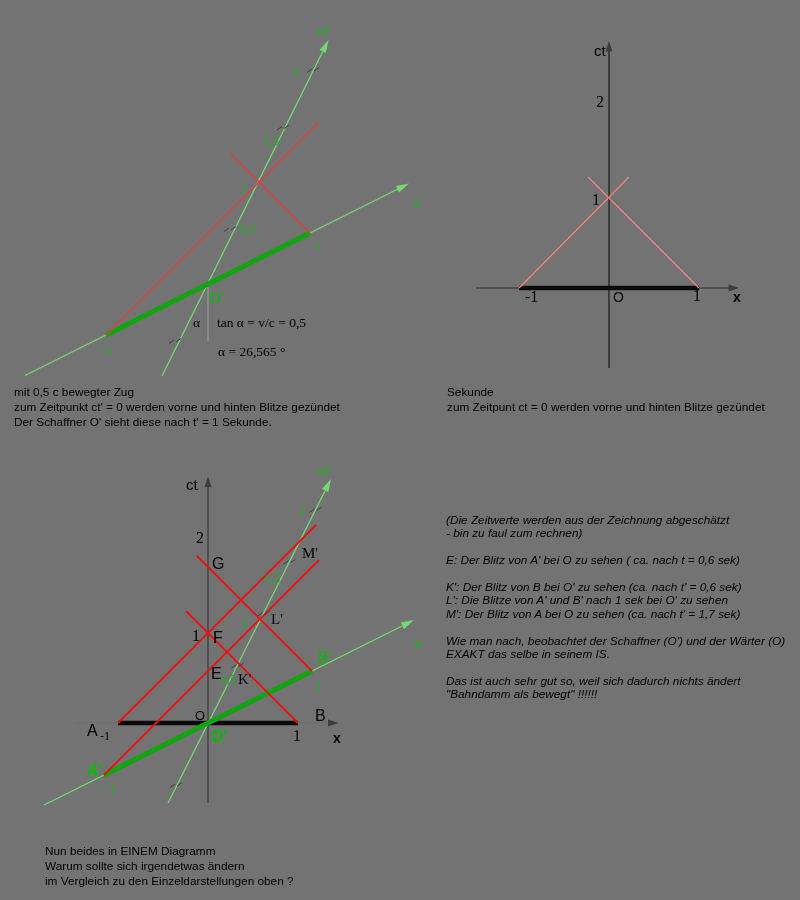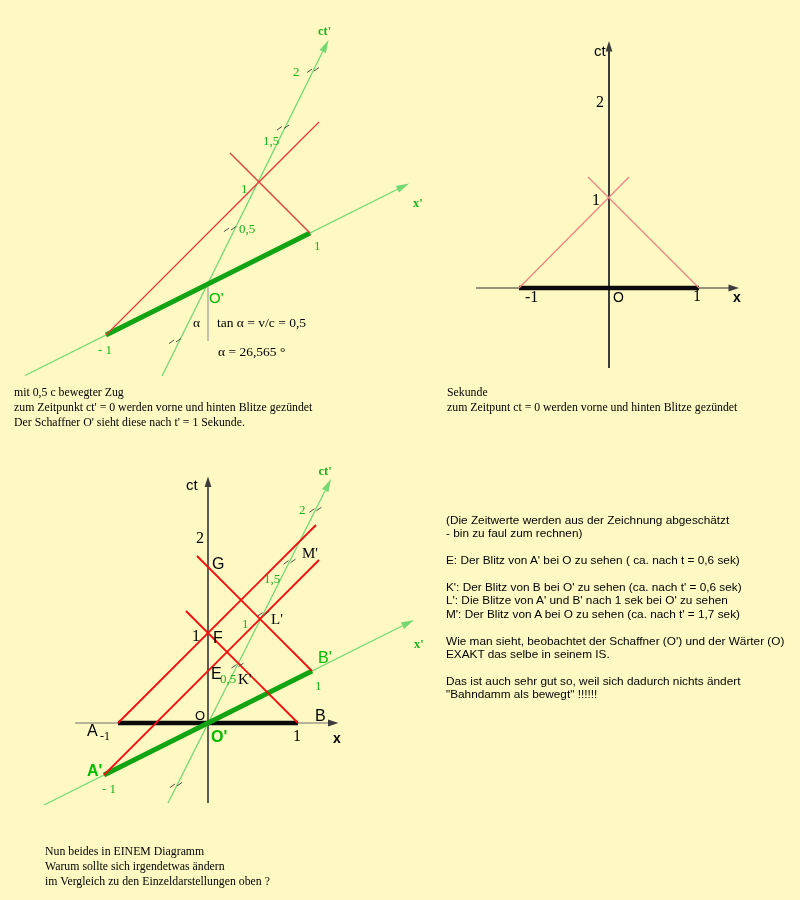--- a/index.html
+++ b/index.html
@@ -1,16 +1,16 @@
 <!DOCTYPE html>
 <html><head>
 <meta charset="utf-8">
 <style>
   html,body{margin:0;padding:0;background:#fff;}
-  .stage{position:relative;width:800px;height:900px;background:#fef9c3;overflow:hidden;
+  .stage{position:relative;width:800px;height:900px;background:#737373;overflow:hidden;
          font-family:"Liberation Sans",sans-serif;color:#000;}
   .stage svg{position:absolute;left:0;top:0;}
 
   
   text{fill:#000;}
   .tn{font-family:"Liberation Sans",sans-serif;}
   .ts{font-family:"Liberation Serif",serif;}
   .b{font-weight:bold;}
   .g{fill:#1cb21c;}
   .g2{fill:#00bd00;}
@@ -26,23 +26,23 @@
   .ax-d2x{stroke:#2f2f2f;stroke-width:1.2;}
   .ax-d3ct{stroke:#4c4c4c;stroke-width:1.8;}
   .ax-d3x{stroke:#6e6e6e;stroke-width:1.2;}
   .axf-dk{fill:#3c3c3c;stroke:none;}
   .bbar{stroke:#0a0a0a;stroke-width:4.6;}
   .grayln{stroke:#9a9a9a;stroke-width:1.2;}
   .dsh{stroke:#3a3a3a;stroke-width:0.9;fill:none;}
 
   
   .cap{position:absolute;font-size:11.8px;line-height:15px;}
-  .cap div{height:15px;white-space:pre;font-family:Liberation Serif, serif;}
+  .cap div{height:15px;white-space:pre;}
   .notes{position:absolute;font-size:11.8px;line-height:13.4px;}
-  .notes div{height:13.4px;white-space:pre;}
+  .notes div{height:13.4px;white-space:pre;font-style:italic;}
 </style>
 </head>
 <body>
 
 <div class="stage">
 
 <svg width="800" height="900" viewBox="0 0 800 900">
 
   <g>
     <line class="gln" x1="25" y1="375.5" x2="399" y2="188.5"></line>
@@ -170,20 +170,20 @@
 <div class="notes" style="left:446px;top:514px">
   <div>(Die Zeitwerte werden aus der Zeichnung abgeschätzt</div>
   <div>- bin zu faul zum rechnen)</div>
   <div></div>
   <div>E: Der Blitz von A' bei O zu sehen ( ca. nach t = 0,6 sek)</div>
   <div></div>
   <div>K': Der Blitz von B bei O' zu sehen (ca. nach t' = 0,6 sek)</div>
   <div>L': Die Blitze von A' und B' nach 1 sek bei O' zu sehen</div>
   <div>M': Der Blitz von A bei O zu sehen (ca. nach t' = 1,7 sek)</div>
   <div></div>
-  <div>Wie man sieht, beobachtet der Schaffner (O') und der Wärter (O)</div>
+  <div>Wie man nach, beobachtet der Schaffner (O') und der Wärter (O)</div>
   <div>EXAKT das selbe in seinem IS.</div>
   <div></div>
   <div>Das ist auch sehr gut so, weil sich dadurch nichts ändert</div>
   <div>"Bahndamm als bewegt" !!!!!!</div>
 </div>
 
 </div>
 
 </body></html>

